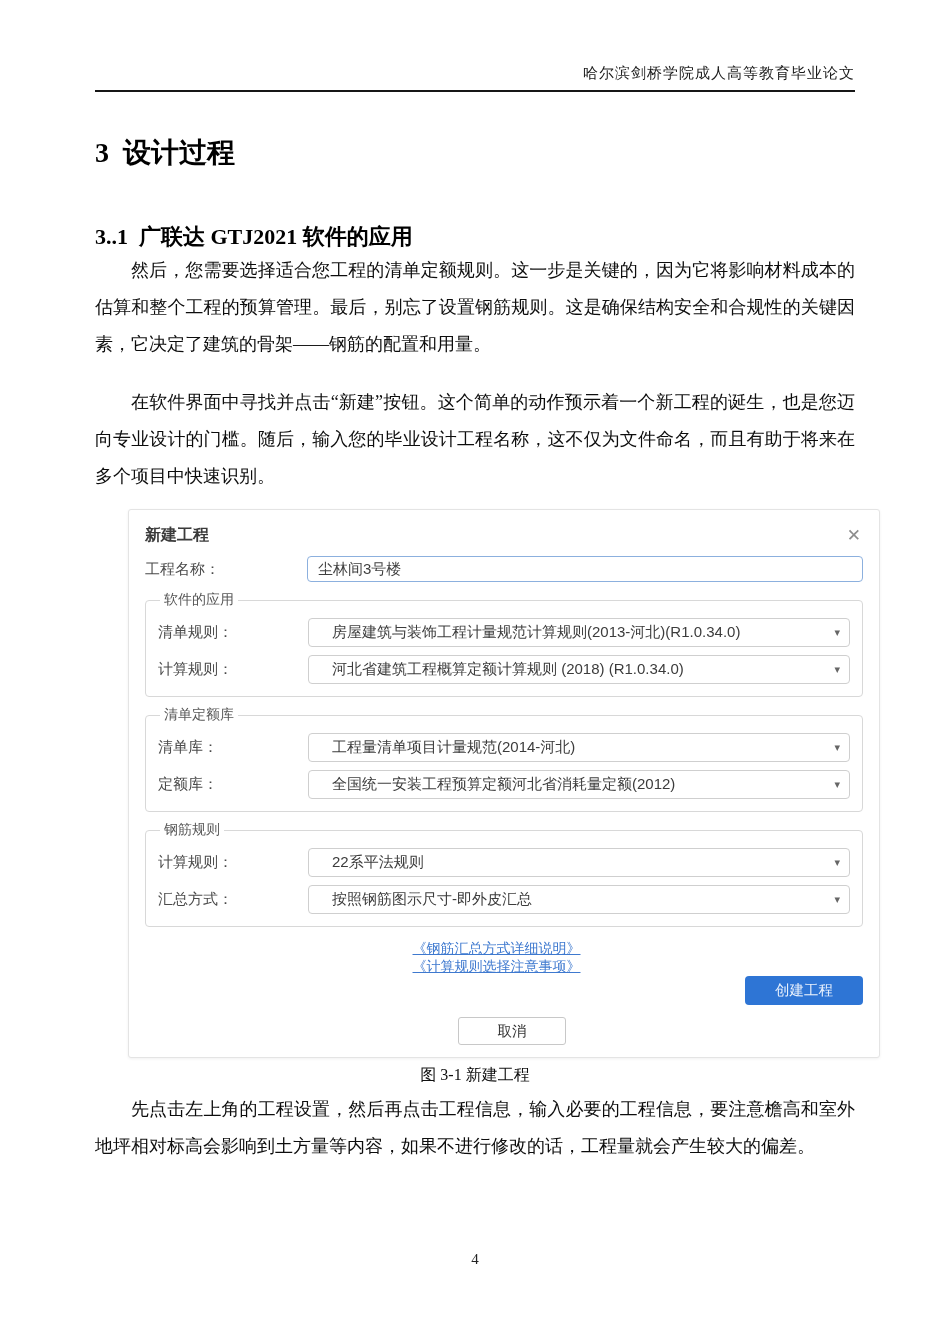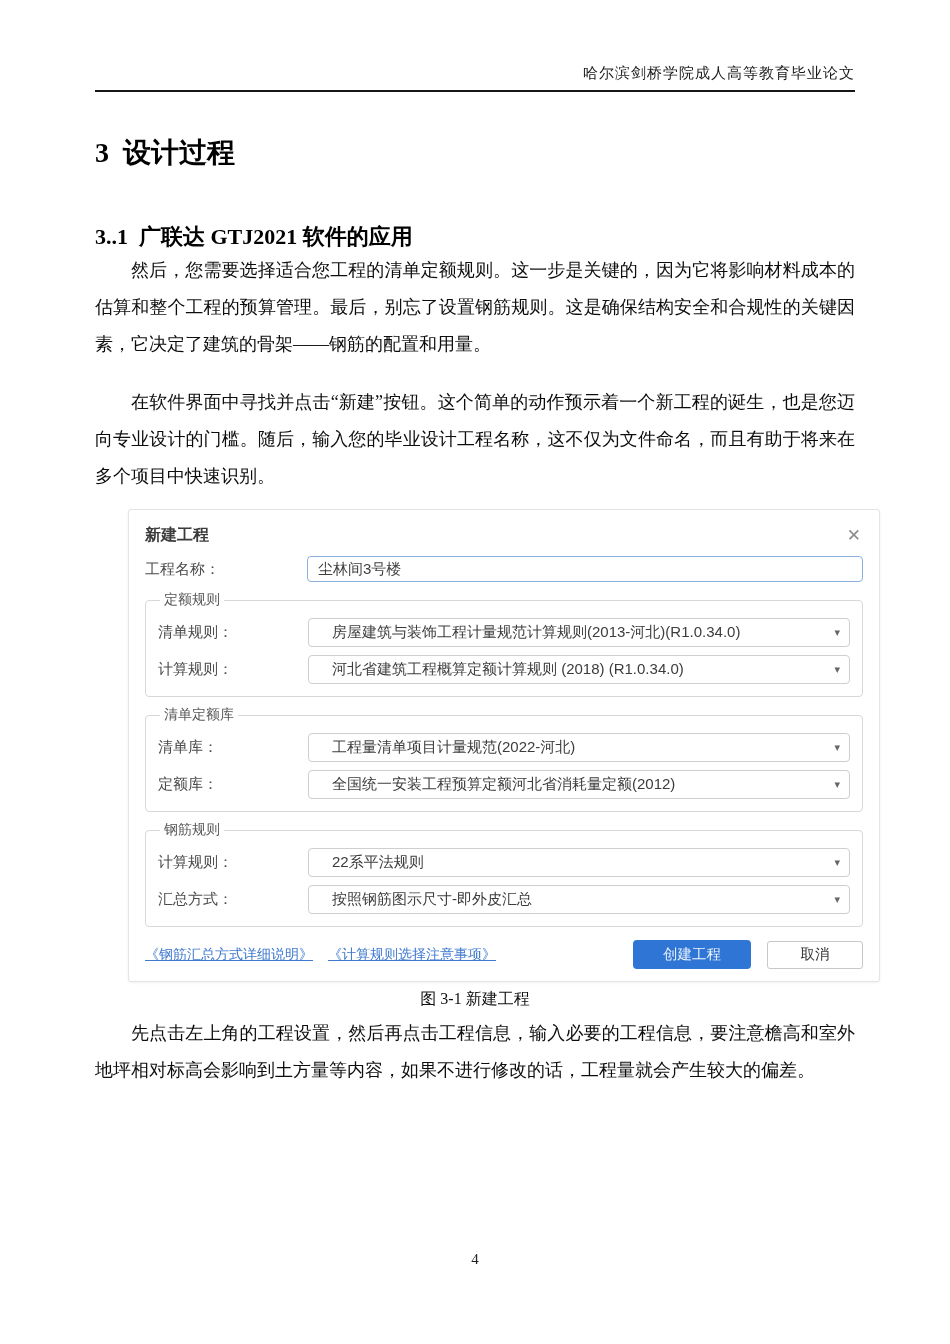--- a/index.html
+++ b/index.html
@@ -43,31 +43,32 @@
   .grp{border:1px solid #d8d8d8;border-radius:4px;margin:9px 0 0 0;padding:1px 12px 12px 12px;}
   .grp legend{font-size:14px;color:#565656;padding:0 4px;margin-left:2px;}
   .row{display:flex;align-items:center;margin-top:8px;}
   .row-label{width:150px;font-size:15px;color:#4a4a4a;}
   .select{
     flex:1;height:27px;border:1px solid #cfcfcf;border-radius:4px;background:#fff;
     display:flex;align-items:center;padding:0 9px 0 10px;cursor:pointer;
   }
   .select .val{flex:1;font-size:15px;color:#3c3c3c;white-space:nowrap;overflow:hidden;margin-left:13px;}
   .select .chev{color:#666;font-size:11px;margin-left:6px;}
-  .dlg-bottom{display:flex;align-items:center;margin-top:13px;padding-bottom:2px;}
+  .dlg-bottom{display:flex;align-items:center;margin-top:13px;padding-bottom:2px;flex-direction:column;}
   .dlg-link{font-size:14px;color:#3e79cf;text-decoration:underline;margin-right:15px;cursor:pointer;white-space:nowrap;}
   .btn-create{
     margin-left:auto;width:118px;height:29px;border:none;border-radius:4px;
     background:#2e75d5;color:#ecf3fd;font-size:14.5px;cursor:pointer;
     font-family:"Liberation Sans","DejaVu Sans",sans-serif;
   }
   .btn-cancel{
-    margin-left:16px;width:96px;height:28px;border:1px solid #c8c8c8;border-radius:3px;
+    margin-left:16px;width:108px;height:28px;border:1px solid #c8c8c8;border-radius:3px;
     background:#ffffff;color:#333;font-size:14.5px;cursor:pointer;
     font-family:"Liberation Sans","DejaVu Sans",sans-serif;
+    margin-top:12px;
   }
   .fig-caption{text-align:center;font-size:16px;color:#111;margin-top:7px;}
   .para.after-fig{margin-top:5px;}
 
   .page-num{position:absolute;left:0;bottom:76px;width:100%;text-align:center;font-size:15px;color:#222;}
 </style>
 </head>
 <body>
 
 <div class="content">
@@ -87,21 +88,21 @@
       <span class="dlg-title">新建工程</span>
       <span class="dlg-close">✕</span>
     </div>
 
     <div class="name-row">
       <span class="name-label">工程名称：</span>
       <input class="name-input" type="text" value="尘林间3号楼" style="">
     </div>
 
     <fieldset class="grp">
-      <legend>定额规则</legend>
+      <legend>软件的应用</legend>
       <div class="row">
         <span class="row-label">清单规则：</span>
         <div class="select">
           <span class="val">房屋建筑与装饰工程计量规范计算规则(2013-河北)(R1.0.34.0)</span>
           <span class="chev">▾</span>
         </div>
       </div>
       <div class="row">
         <span class="row-label">计算规则：</span>
         <div class="select">
@@ -109,21 +110,21 @@
           <span class="chev">▾</span>
         </div>
       </div>
     </fieldset>
 
     <fieldset class="grp">
       <legend>清单定额库</legend>
       <div class="row">
         <span class="row-label">清单库：</span>
         <div class="select">
-          <span class="val">工程量清单项目计量规范(2022-河北)</span>
+          <span class="val">工程量清单项目计量规范(2014-河北)</span>
           <span class="chev">▾</span>
         </div>
       </div>
       <div class="row">
         <span class="row-label">定额库：</span>
         <div class="select">
           <span class="val">全国统一安装工程预算定额河北省消耗量定额(2012)</span>
           <span class="chev">▾</span>
         </div>
       </div>

